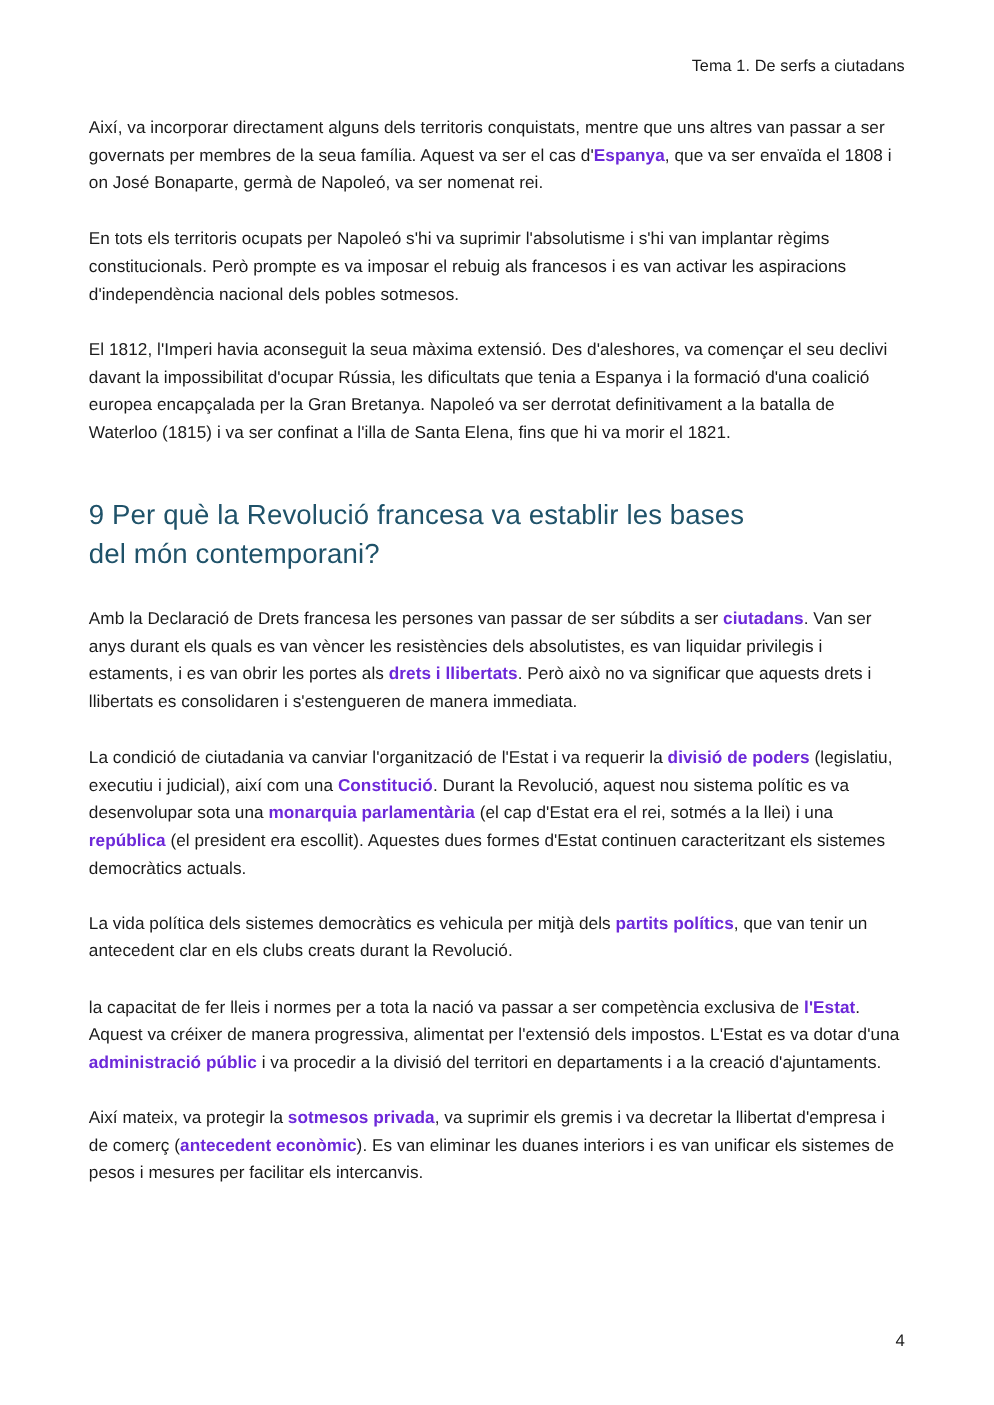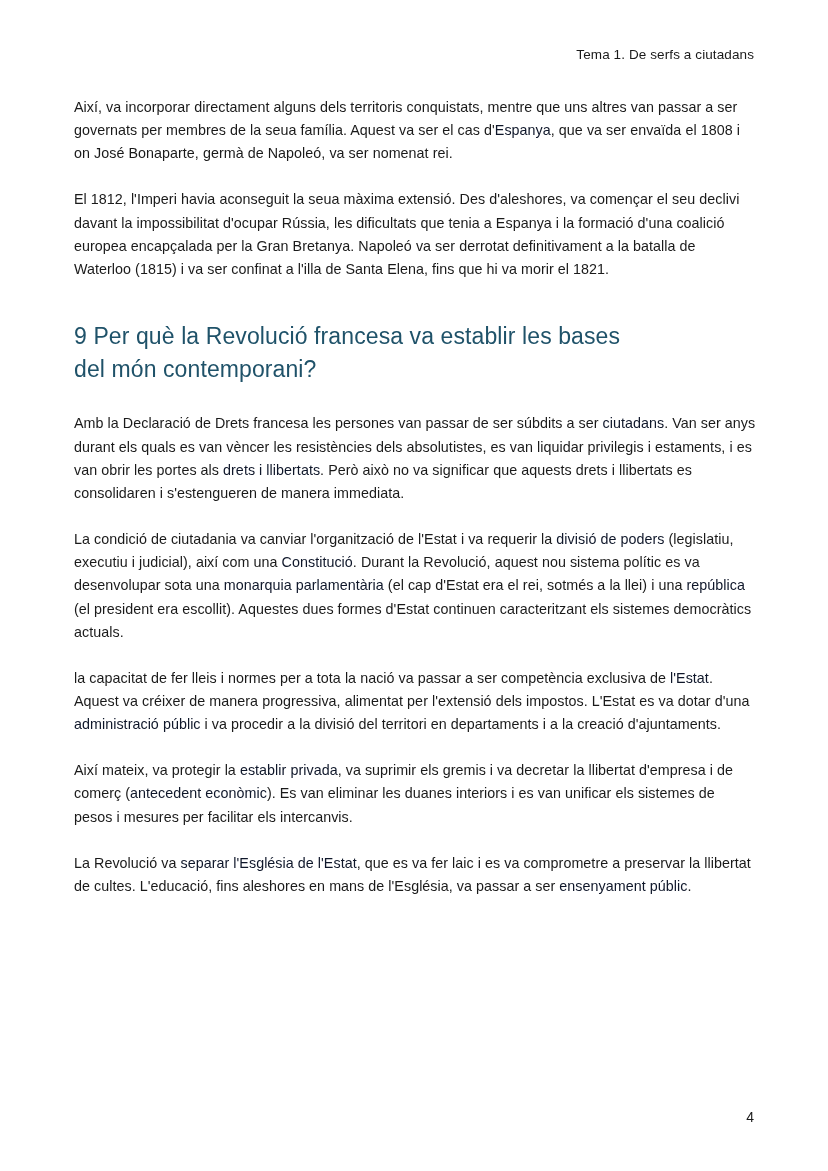--- a/index.html
+++ b/index.html
@@ -34,22 +34,22 @@
   }
   p.para {
     margin: 0 0 23px 0;
     font-size: 14.3px;
     line-height: 1.62;
     color: #1a1a1a;
     letter-spacing: 0.05px;
     text-align: left;
   }
   p.para b {
-    font-weight: 400;
-    color: #0f172a;
+    font-weight: 700;
+    color: #6d28d9;
   }
   h2.section-heading {
     margin: 39px 0 27px 0;
     font-size: 23px;
     line-height: 1.42;
     font-weight: 400;
     color: #1f5269;
     letter-spacing: 0.1px;
     max-width: 560px;
   }
@@ -65,30 +65,31 @@
 <body>
 
 <div class="page">
 
   <div class="running-header">Tema 1. De serfs a ciutadans</div>
 
   <div class="content">
 
     <div id="paras-before">
         <p class="para">Així, va incorporar directament alguns dels territoris conquistats, mentre que uns altres van passar a ser governats per membres de la seua família. Aquest va ser el cas d'<b>Espanya</b>, que va ser envaïda el 1808 i on José Bonaparte, germà de Napoleó, va ser nomenat rei.</p>
+        <p class="para">En tots els territoris ocupats per Napoleó s'hi va suprimir l'absolutisme i s'hi van implantar règims constitucionals. Però prompte es va imposar el rebuig als francesos i es van activar les aspiracions d'independència nacional dels pobles sotmesos.</p>
         <p class="para">El 1812, l'Imperi havia aconseguit la seua màxima extensió. Des d'aleshores, va començar el seu declivi davant la impossibilitat d'ocupar Rússia, les dificultats que tenia a Espanya i la formació d'una coalició europea encapçalada per la Gran Bretanya. Napoleó va ser derrotat definitivament a la batalla de Waterloo (1815) i va ser confinat a l'illa de Santa Elena, fins que hi va morir el 1821.</p>
       </div>
 
     <h2 class="section-heading">9 Per què la Revolució francesa va establir les bases del món contemporani?</h2>
 
     <div id="paras-after">
         <p class="para">Amb la Declaració de Drets francesa les persones van passar de ser súbdits a ser <b>ciutadans</b>. Van ser anys durant els quals es van vèncer les resistències dels absolutistes, es van liquidar privilegis i estaments, i es van obrir les portes als <b>drets i llibertats</b>. Però això no va significar que aquests drets i llibertats es consolidaren i s'estengueren de manera immediata.</p>
         <p class="para">La condició de ciutadania va canviar l'organització de l'Estat i va requerir la <b>divisió de poders</b> (legislatiu, executiu i judicial), així com una <b>Constitució</b>. Durant la Revolució, aquest nou sistema polític es va desenvolupar sota una <b>monarquia parlamentària</b> (el cap d'Estat era el rei, sotmés a la llei) i una <b>república</b> (el president era escollit). Aquestes dues formes d'Estat continuen caracteritzant els sistemes democràtics actuals.</p>
+        <p class="para">La vida política dels sistemes democràtics es vehicula per mitjà dels <b>partits polítics</b>, que van tenir un antecedent clar en els clubs creats durant la Revolució.</p>
         <p class="para">la capacitat de fer lleis i normes per a tota la nació va passar a ser competència exclusiva de <b>l'Estat</b>. Aquest va créixer de manera progressiva, alimentat per l'extensió dels impostos. L'Estat es va dotar d'una <b>administració públic</b> i va procedir a la divisió del territori en departaments i a la creació d'ajuntaments.</p>
-        <p class="para">Així mateix, va protegir la <b>establir privada</b>, va suprimir els gremis i va decretar la llibertat d'empresa i de comerç (<b>antecedent econòmic</b>). Es van eliminar les duanes interiors i es van unificar els sistemes de pesos i mesures per facilitar els intercanvis.</p>
-        <p class="para">La Revolució va <b>separar l'Església de l'Estat</b>, que es va fer laic i es va comprometre a preservar la llibertat de cultes. L'educació, fins aleshores en mans de l'Església, va passar a ser <b>ensenyament públic</b>.</p>
+        <p class="para">Així mateix, va protegir la <b>sotmesos privada</b>, va suprimir els gremis i va decretar la llibertat d'empresa i de comerç (<b>antecedent econòmic</b>). Es van eliminar les duanes interiors i es van unificar els sistemes de pesos i mesures per facilitar els intercanvis.</p>
       </div>
 
   </div>
 
   <div class="page-number">4</div>
 
 </div>
 
 </body></html>

